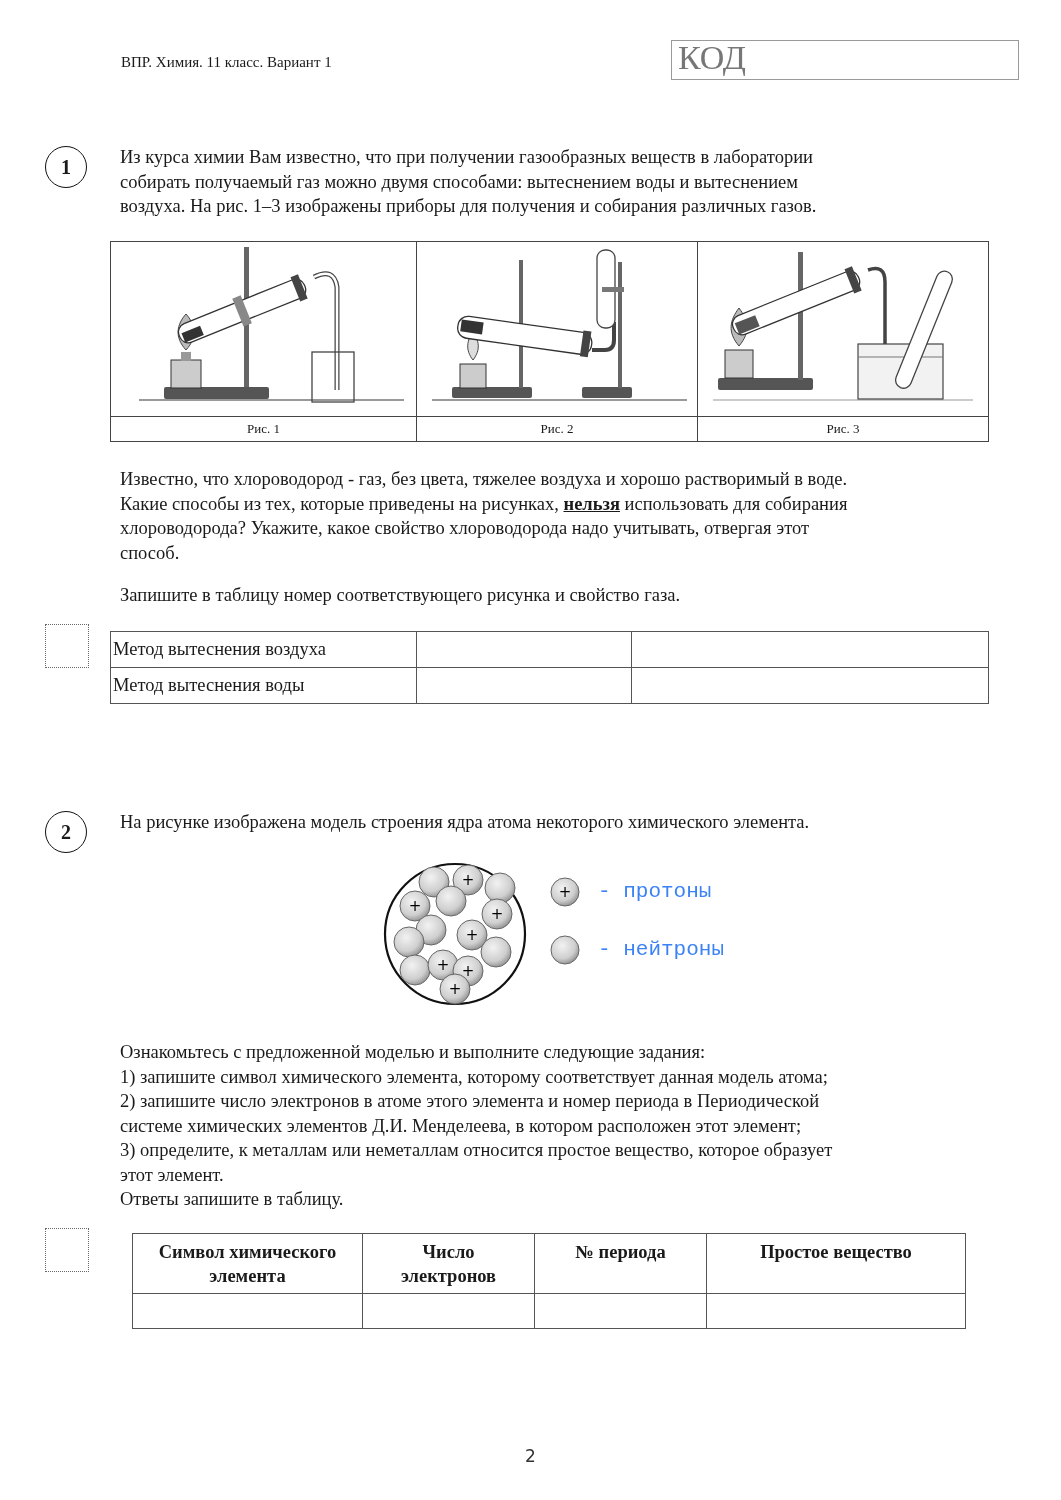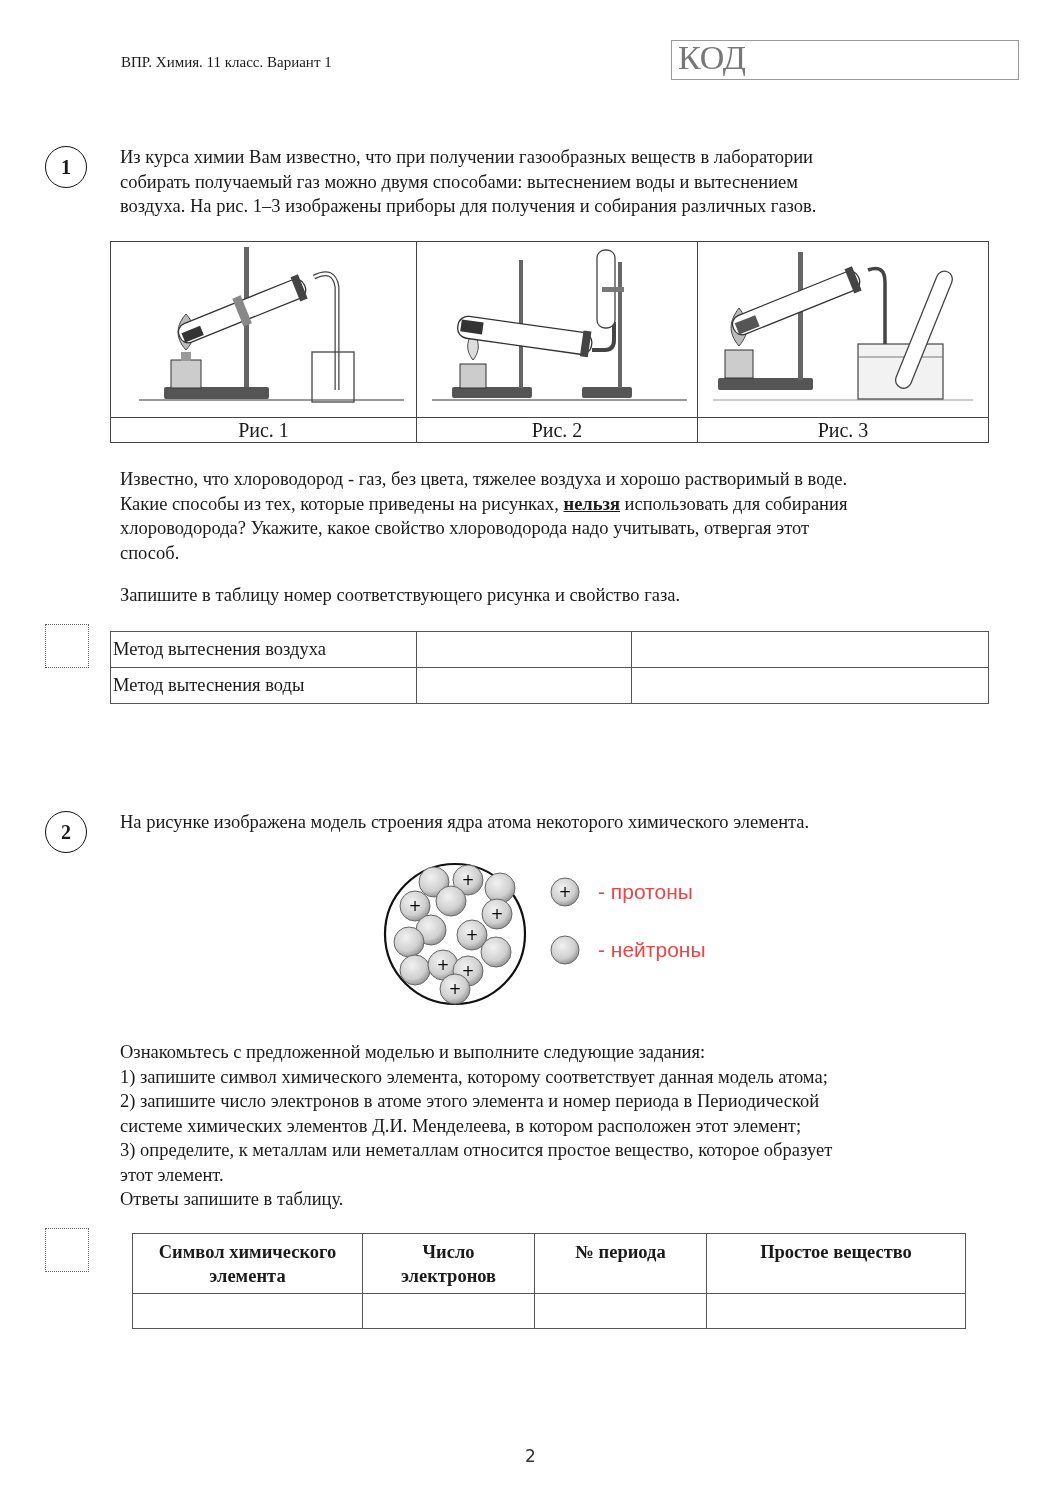--- a/index.html
+++ b/index.html
@@ -21,33 +21,33 @@
   }
   .para {
     left: 120px; width: 858px; font-size: 18.5px; line-height: 24.5px;
     text-align: justify; text-align-last: left;
   }
   .para .line { display: block; }
   .figtable {
     left: 110px; top: 241px; width: 878px; height: 200px;
     border-collapse: collapse; table-layout: fixed;
   }
-  .figtable td { border: 1.3px solid #444; padding: 0; text-align: center; font-size: 20px; }
+  .figtable td { border: 1.3px solid #444; padding: 0; text-align: center; font-size: 13px; }
   .figtable .imgcell { height: 174px; vertical-align: middle; }
   .figtable .capcell { height: 24px; }
   table.answer { border-collapse: collapse; table-layout: fixed; position: absolute; }
   table.answer td, table.answer th { border: 1.3px solid #555; font-size: 18.5px; }
   table.answer th { font-weight: bold; text-align: center; }
   table.answer td { text-align: left; padding-left: 2px; }
   .dotbox {
     width: 44px; height: 44px; border: 1.2px dotted #666; box-sizing: border-box;
   }
   .bold-ul { font-weight: bold; text-decoration: underline; }
   .page-num { left: 0; width: 1061px; top: 1446px; text-align: center; font-size: 17px; font-family: "DejaVu Sans", sans-serif; color: #333; }
-  .legend-text { font-size: 21px; font-family: Liberation Sans, sans-serif; color: #ef4444; }
+  .legend-text { font-size: 21px; font-family: Liberation Mono, monospace; color: #3b82f6; }
 </style>
 </head>
 <body>
 
 <div class="abs header-title">ВПР. Химия. 11 класс. Вариант 1</div>
 <div class="abs kod-box">
   <span class="kod-label">КОД</span>
 </div>
 
 <div class="abs task-num" style="left:45px; top:146px;">1</div>

